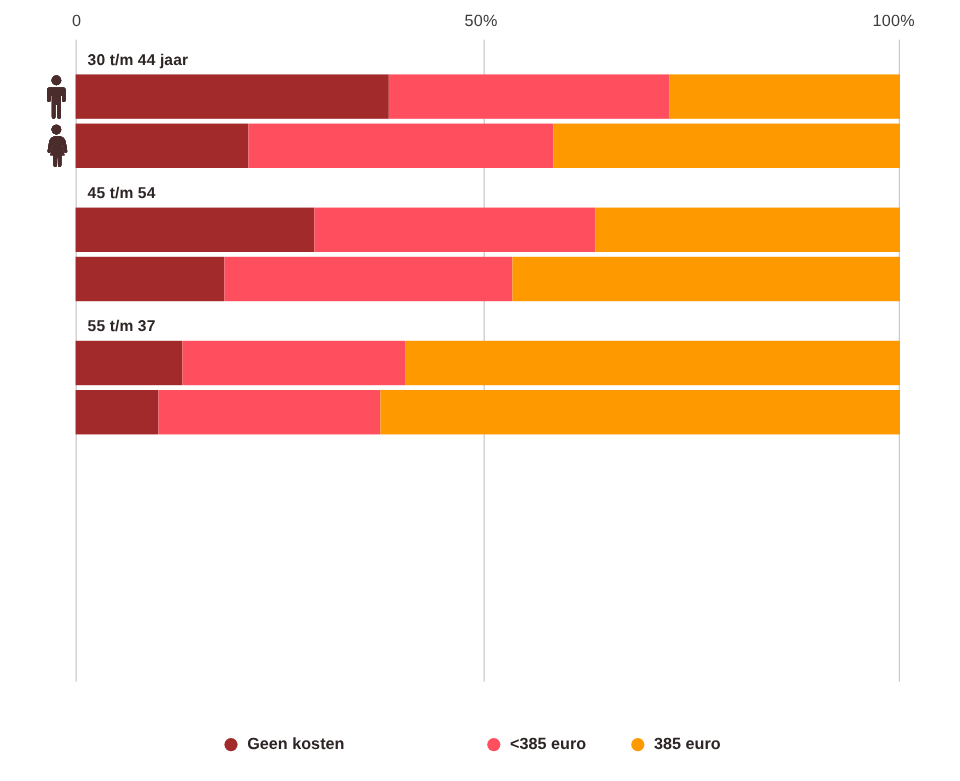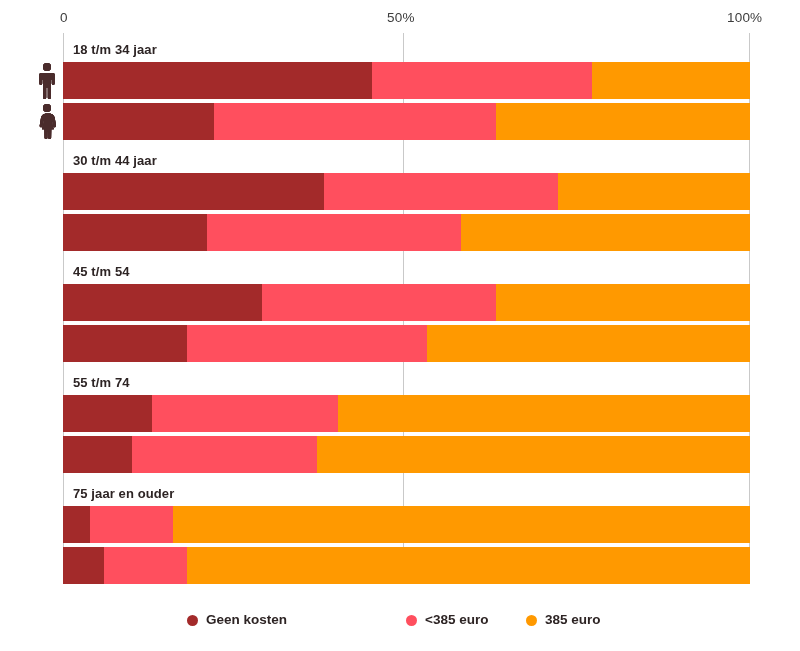--- a/index.html
+++ b/index.html
@@ -197,37 +197,20 @@
           <path d="M11 10.6 c-4 0 -5.6 2.2 -6.1 5 l-1.2 7.2 a1.35 1.35 0 0 0 2.66 0.45 l1.1 -5.2 l0.6 0.12 l-2.1 8.2 h2.5 l0.15 8.3 a1.4 1.4 0 0 0 2.8 0 l0.15 -6.2 h0.6 l0.15 6.2 a1.4 1.4 0 0 0 2.8 0 l0.15 -8.3 h2.5 l-2.1 -8.2 l0.6 -0.12 l1.1 5.2 a1.35 1.35 0 0 0 2.66 -0.45 l-1.2 -7.2 c-0.5 -2.8 -2.1 -5 -6.1 -5 z" fill="#4a2c2c"></path>
         </svg></div>
     </div>
 
   <div class="plot">
     <div class="gridline g0"></div>
     <div class="gridline g50"></div>
     <div class="gridline g100"></div>
     <div class="groups" id="groups">
         <div class="group">
-          <div class="group-label">18 t/m 34 jaar</div>
-          <div class="row">
-            <div class="bar">
-              <div class="seg seg-none" title="Geen kosten: 45%" style="width: 45%;"></div>
-              <div class="seg seg-lt385" title="&lt;385 euro: 32%" style="width: 32%;"></div>
-              <div class="seg seg-385" title="385 euro: 23%" style="width: 23%;"></div>
-            </div>
-          </div>
-          <div class="row">
-            <div class="bar">
-              <div class="seg seg-none" title="Geen kosten: 22%" style="width: 22%;"></div>
-              <div class="seg seg-lt385" title="&lt;385 euro: 41%" style="width: 41%;"></div>
-              <div class="seg seg-385" title="385 euro: 37%" style="width: 37%;"></div>
-            </div>
-          </div>
-        </div>
-        <div class="group">
           <div class="group-label">30 t/m 44 jaar</div>
           <div class="row">
             <div class="bar">
               <div class="seg seg-none" title="Geen kosten: 38%" style="width: 38%;"></div>
               <div class="seg seg-lt385" title="&lt;385 euro: 34%" style="width: 34%;"></div>
               <div class="seg seg-385" title="385 euro: 28%" style="width: 28%;"></div>
             </div>
           </div>
           <div class="row">
             <div class="bar">
@@ -248,50 +231,33 @@
           </div>
           <div class="row">
             <div class="bar">
               <div class="seg seg-none" title="Geen kosten: 18%" style="width: 18%;"></div>
               <div class="seg seg-lt385" title="&lt;385 euro: 35%" style="width: 35%;"></div>
               <div class="seg seg-385" title="385 euro: 47%" style="width: 47%;"></div>
             </div>
           </div>
         </div>
         <div class="group">
-          <div class="group-label">55 t/m 74</div>
+          <div class="group-label">55 t/m 37</div>
           <div class="row">
             <div class="bar">
               <div class="seg seg-none" title="Geen kosten: 13%" style="width: 13%;"></div>
               <div class="seg seg-lt385" title="&lt;385 euro: 27%" style="width: 27%;"></div>
               <div class="seg seg-385" title="385 euro: 60%" style="width: 60%;"></div>
             </div>
           </div>
           <div class="row">
             <div class="bar">
               <div class="seg seg-none" title="Geen kosten: 10%" style="width: 10%;"></div>
               <div class="seg seg-lt385" title="&lt;385 euro: 27%" style="width: 27%;"></div>
               <div class="seg seg-385" title="385 euro: 63%" style="width: 63%;"></div>
-            </div>
-          </div>
-        </div>
-        <div class="group">
-          <div class="group-label">75 jaar en ouder</div>
-          <div class="row">
-            <div class="bar">
-              <div class="seg seg-none" title="Geen kosten: 4%" style="width: 4%;"></div>
-              <div class="seg seg-lt385" title="&lt;385 euro: 12%" style="width: 12%;"></div>
-              <div class="seg seg-385" title="385 euro: 84%" style="width: 84%;"></div>
-            </div>
-          </div>
-          <div class="row">
-            <div class="bar">
-              <div class="seg seg-none" title="Geen kosten: 6%" style="width: 6%;"></div>
-              <div class="seg seg-lt385" title="&lt;385 euro: 12%" style="width: 12%;"></div>
-              <div class="seg seg-385" title="385 euro: 82%" style="width: 82%;"></div>
             </div>
           </div>
         </div>
       </div>
   </div>
 
   <div class="legend">
     <div class="legend-item i0">
       <span class="legend-dot" style="background:#a32a2a"></span>
       <span class="legend-label">Geen kosten</span>

